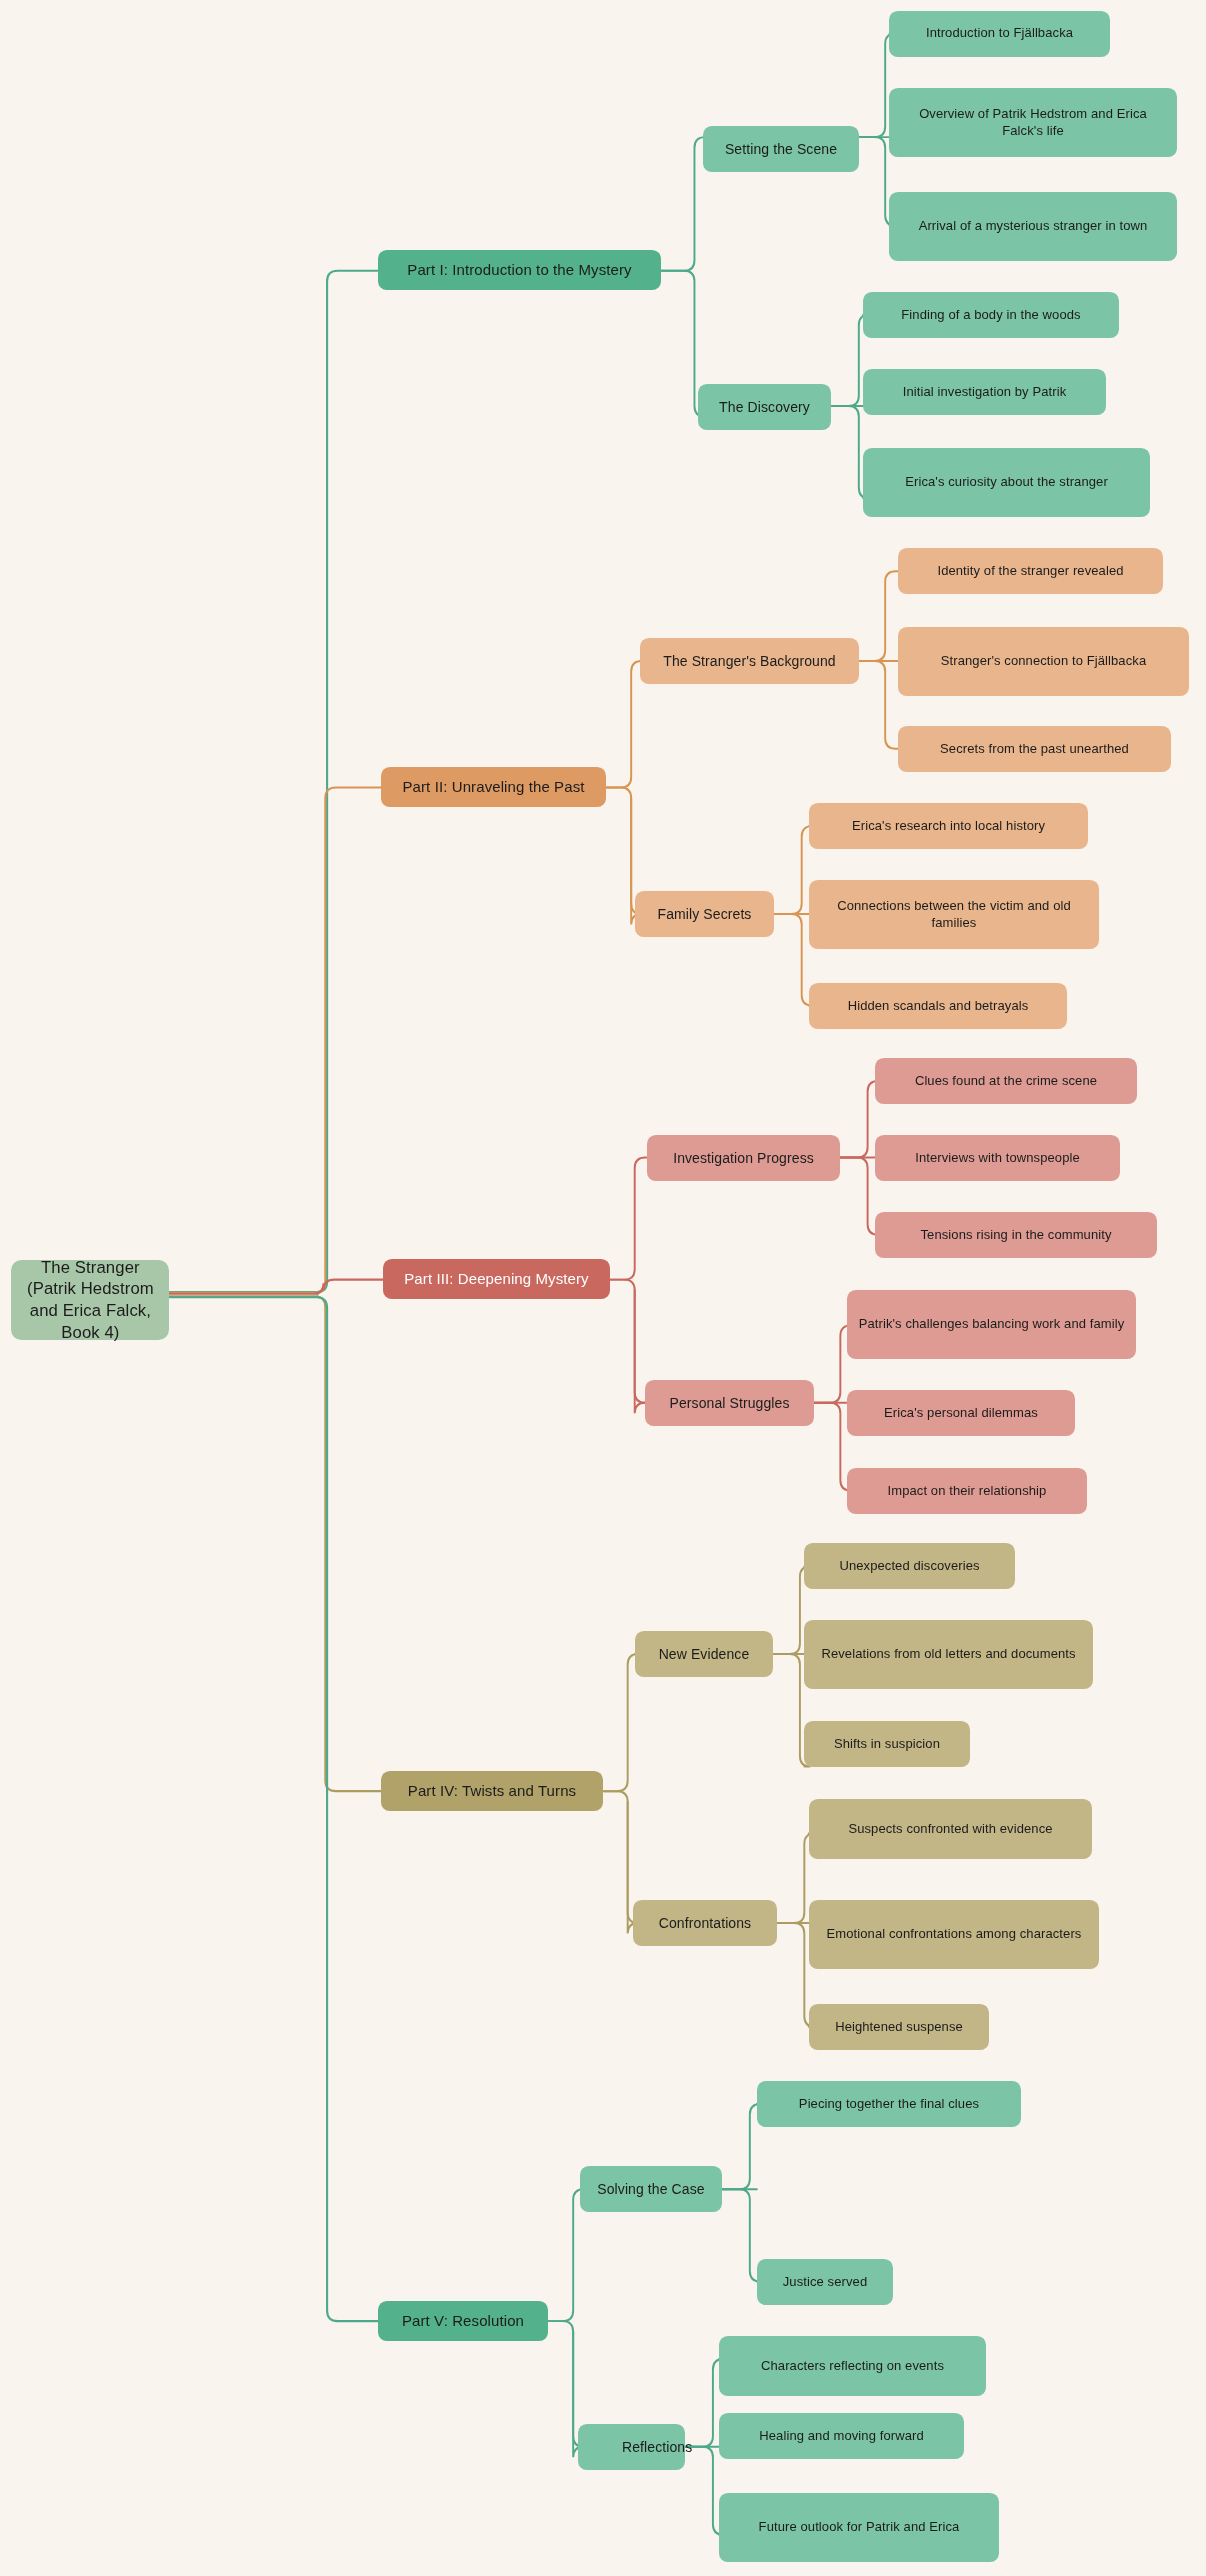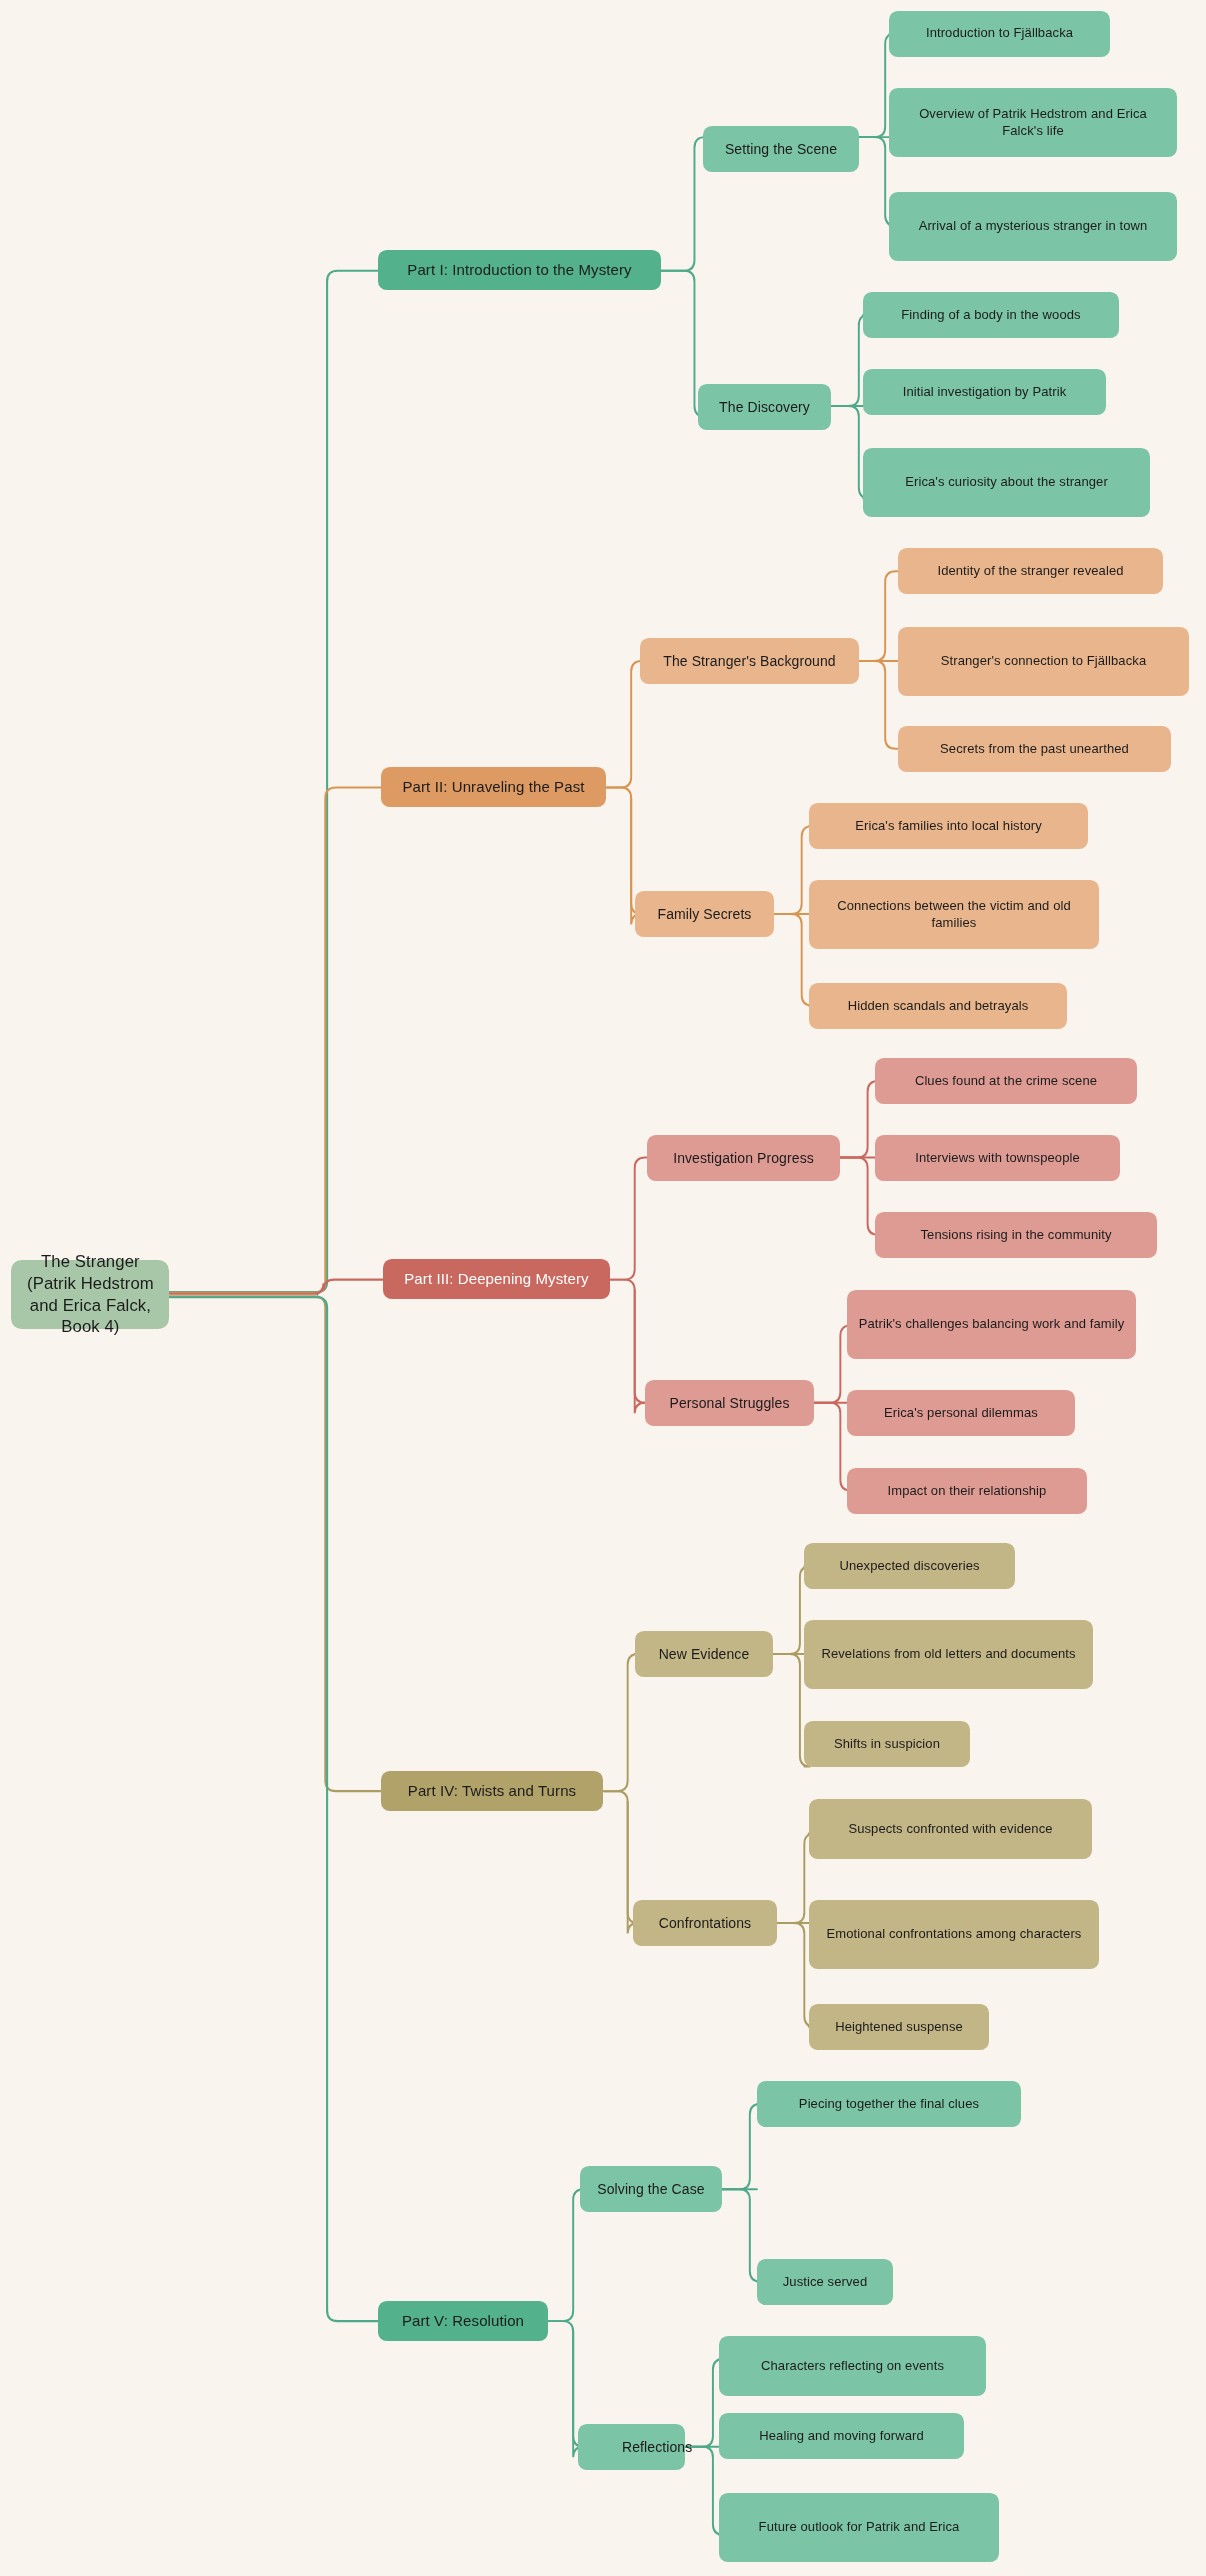--- a/index.html
+++ b/index.html
@@ -128,21 +128,21 @@
       <path d="M822 2491 H841 Q853 2491 853 2479 V2406 Q853 2394 865 2394 H861"></path>
       <path d="M822 2491 H861"></path>
       <path d="M822 2491 H841 Q853 2491 853 2503 V2584 Q853 2596 865 2596 H861"></path>
 
       <path d="M780 2784 H799 Q811 2784 811 2772 V2696 Q811 2684 823 2684 H818"></path>
       <path d="M780 2784 H818"></path>
       <path d="M780 2784 H799 Q811 2784 811 2796 V2872 Q811 2884 823 2884 H818"></path>
     </g>
   </svg>
 
-  <div class="node lv0" style="left:11.4px;top:1260px;width:158px;height:69px;">
+  <div class="node lv0" style="left:11.4px;top:1260px;width:158px;height:80px;">
     <span>The Stranger (Patrik Hedstrom and Erica Falck, Book 4)</span>
   </div>
 
   <div class="node lv1 green" style="left:378px;top:250px;width:283px;height:40px;">
     <span>Part I: Introduction to the Mystery</span>
   </div>
 
   <div class="node lv2 green" style="left:703px;top:126px;width:156px;height:46px;">
     <span>Setting the Scene</span>
   </div>
@@ -183,21 +183,21 @@
     <span>Stranger's connection to Fjällbacka</span>
   </div>
   <div class="node lv3 orange" style="left:898px;top:726px;width:273px;height:46px;">
     <span>Secrets from the past unearthed</span>
   </div>
 
   <div class="node lv2 orange" style="left:635px;top:891px;width:139px;height:46px;">
     <span>Family Secrets</span>
   </div>
   <div class="node lv3 orange" style="left:809px;top:803px;width:279px;height:46px;">
-    <span>Erica's families into local history</span>
+    <span>Erica's research into local history</span>
   </div>
   <div class="node lv3 orange" style="left:809px;top:880px;width:290px;height:69px;">
     <span>Connections between the victim and old families</span>
   </div>
   <div class="node lv3 orange" style="left:809px;top:983px;width:258px;height:46px;">
     <span>Hidden scandals and betrayals</span>
   </div>
 
   <div class="node lv1 red" style="left:383px;top:1259px;width:227px;height:40px;">
     <span>Part III: Deepening Mystery</span>

